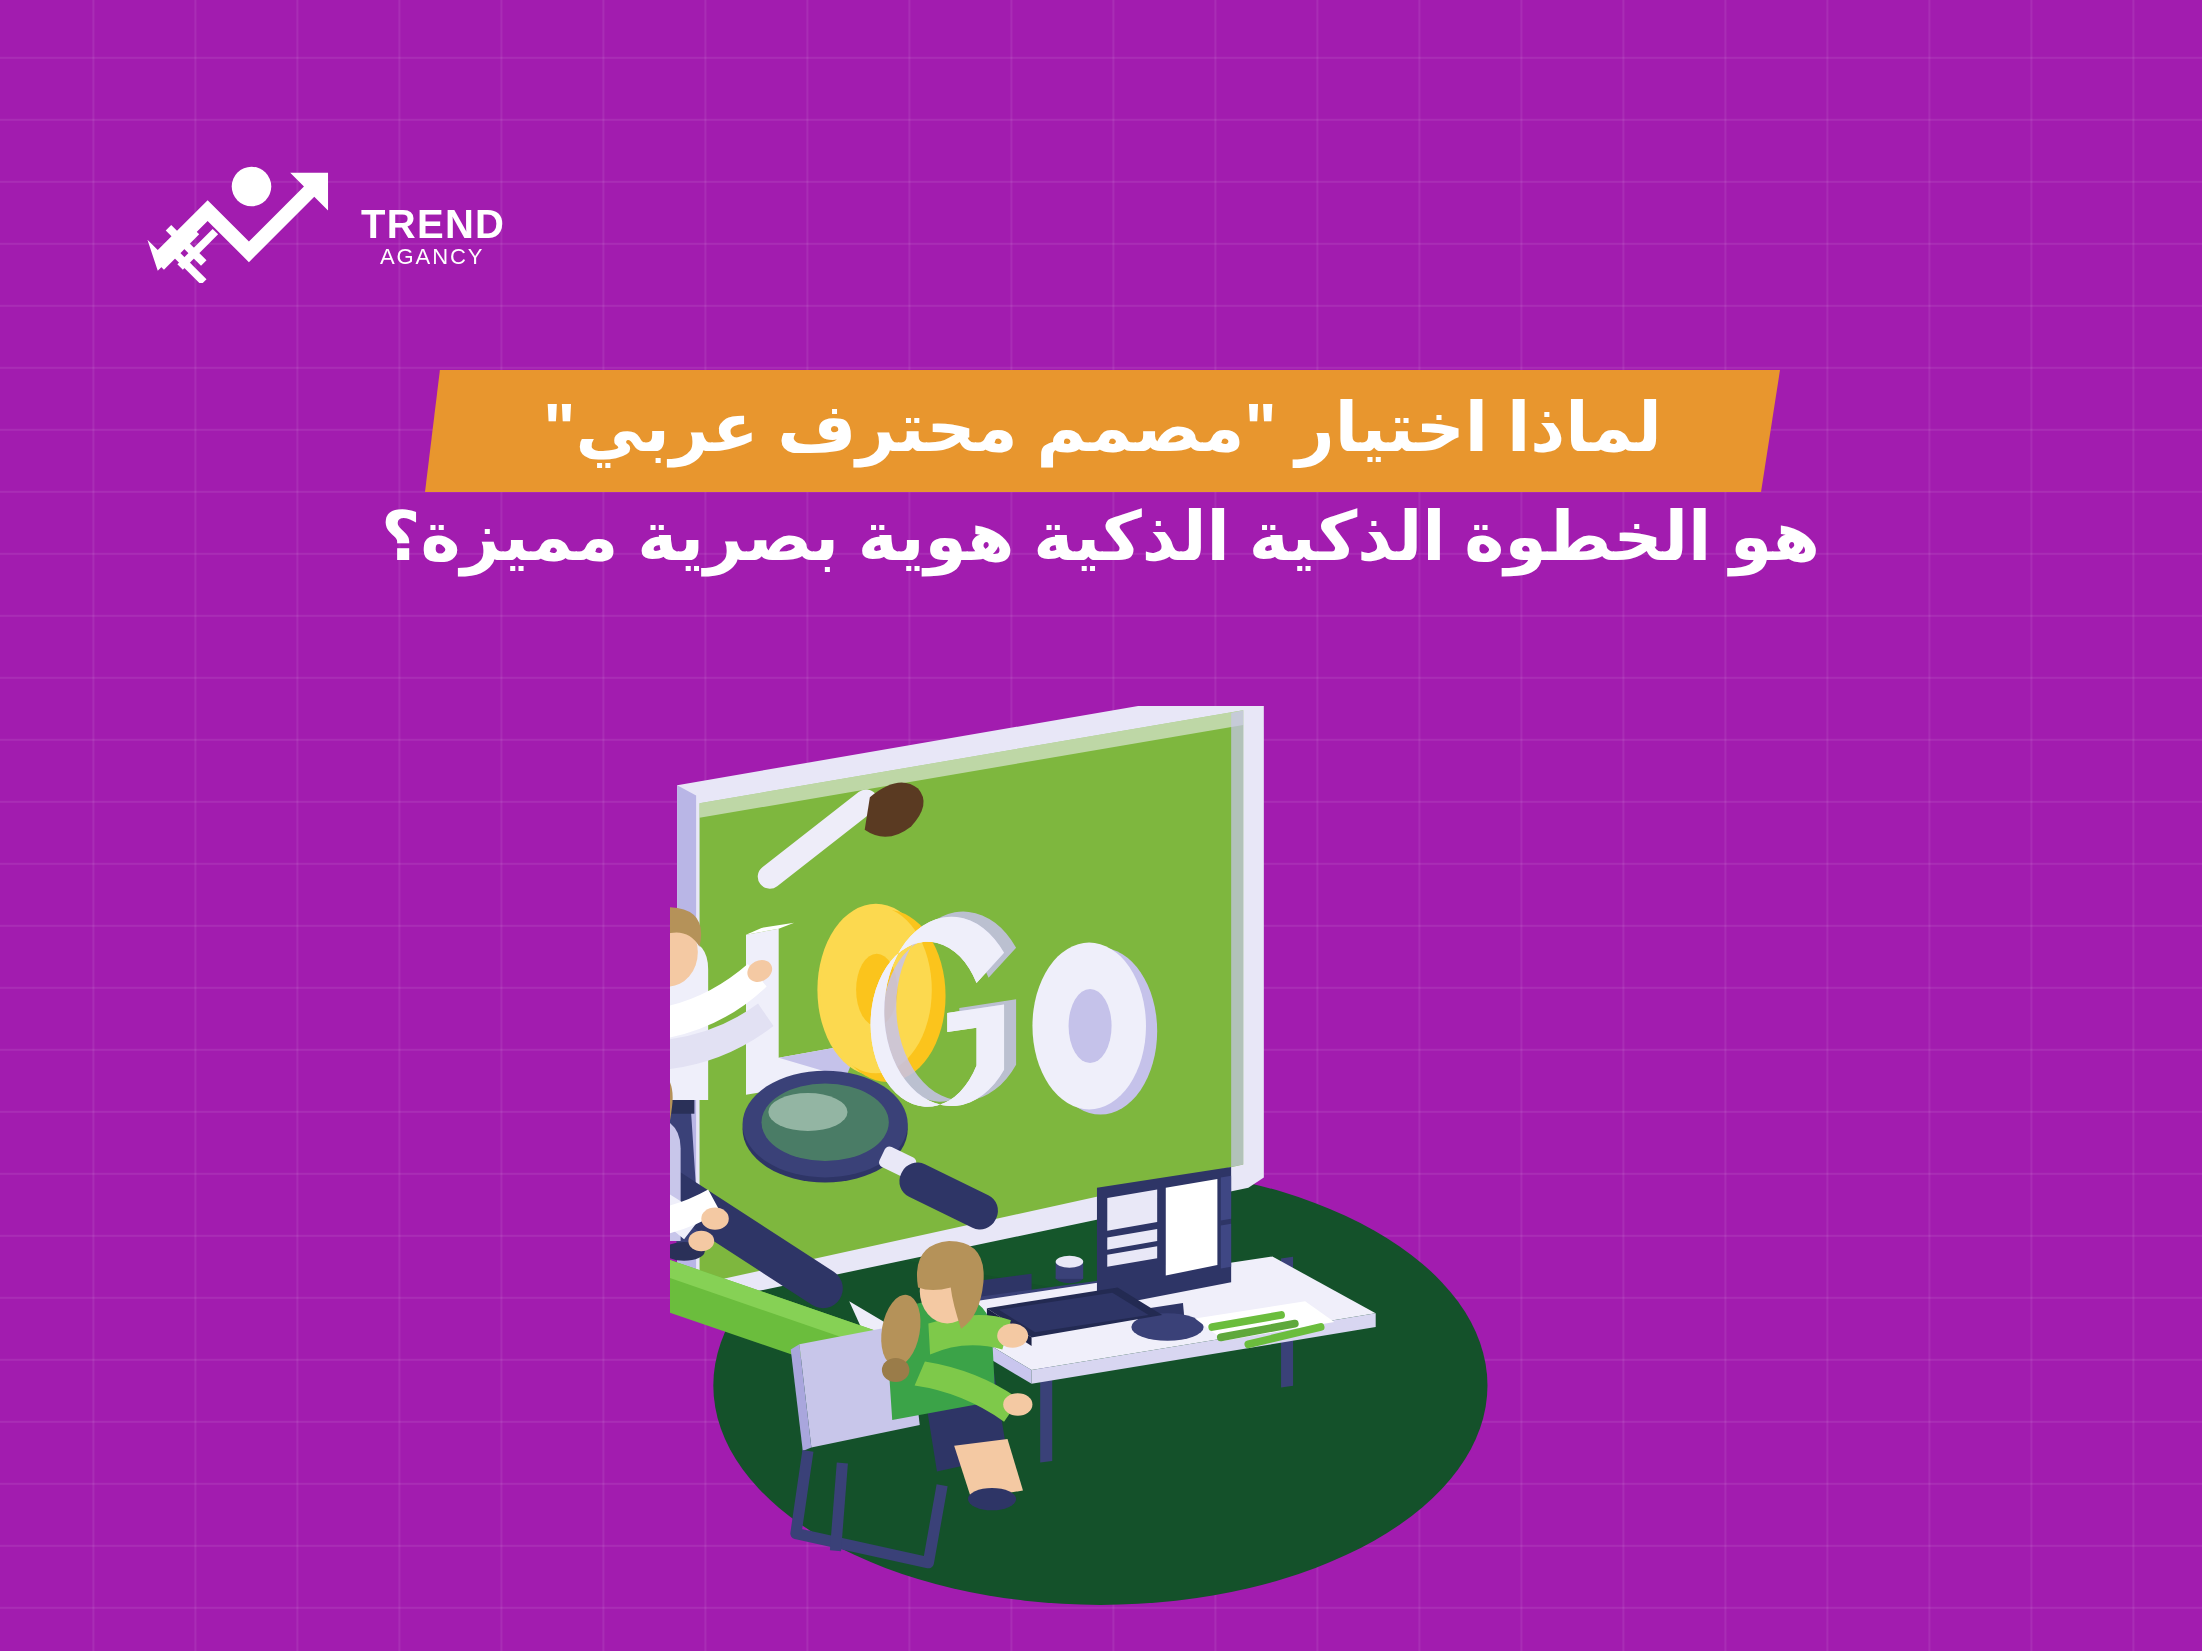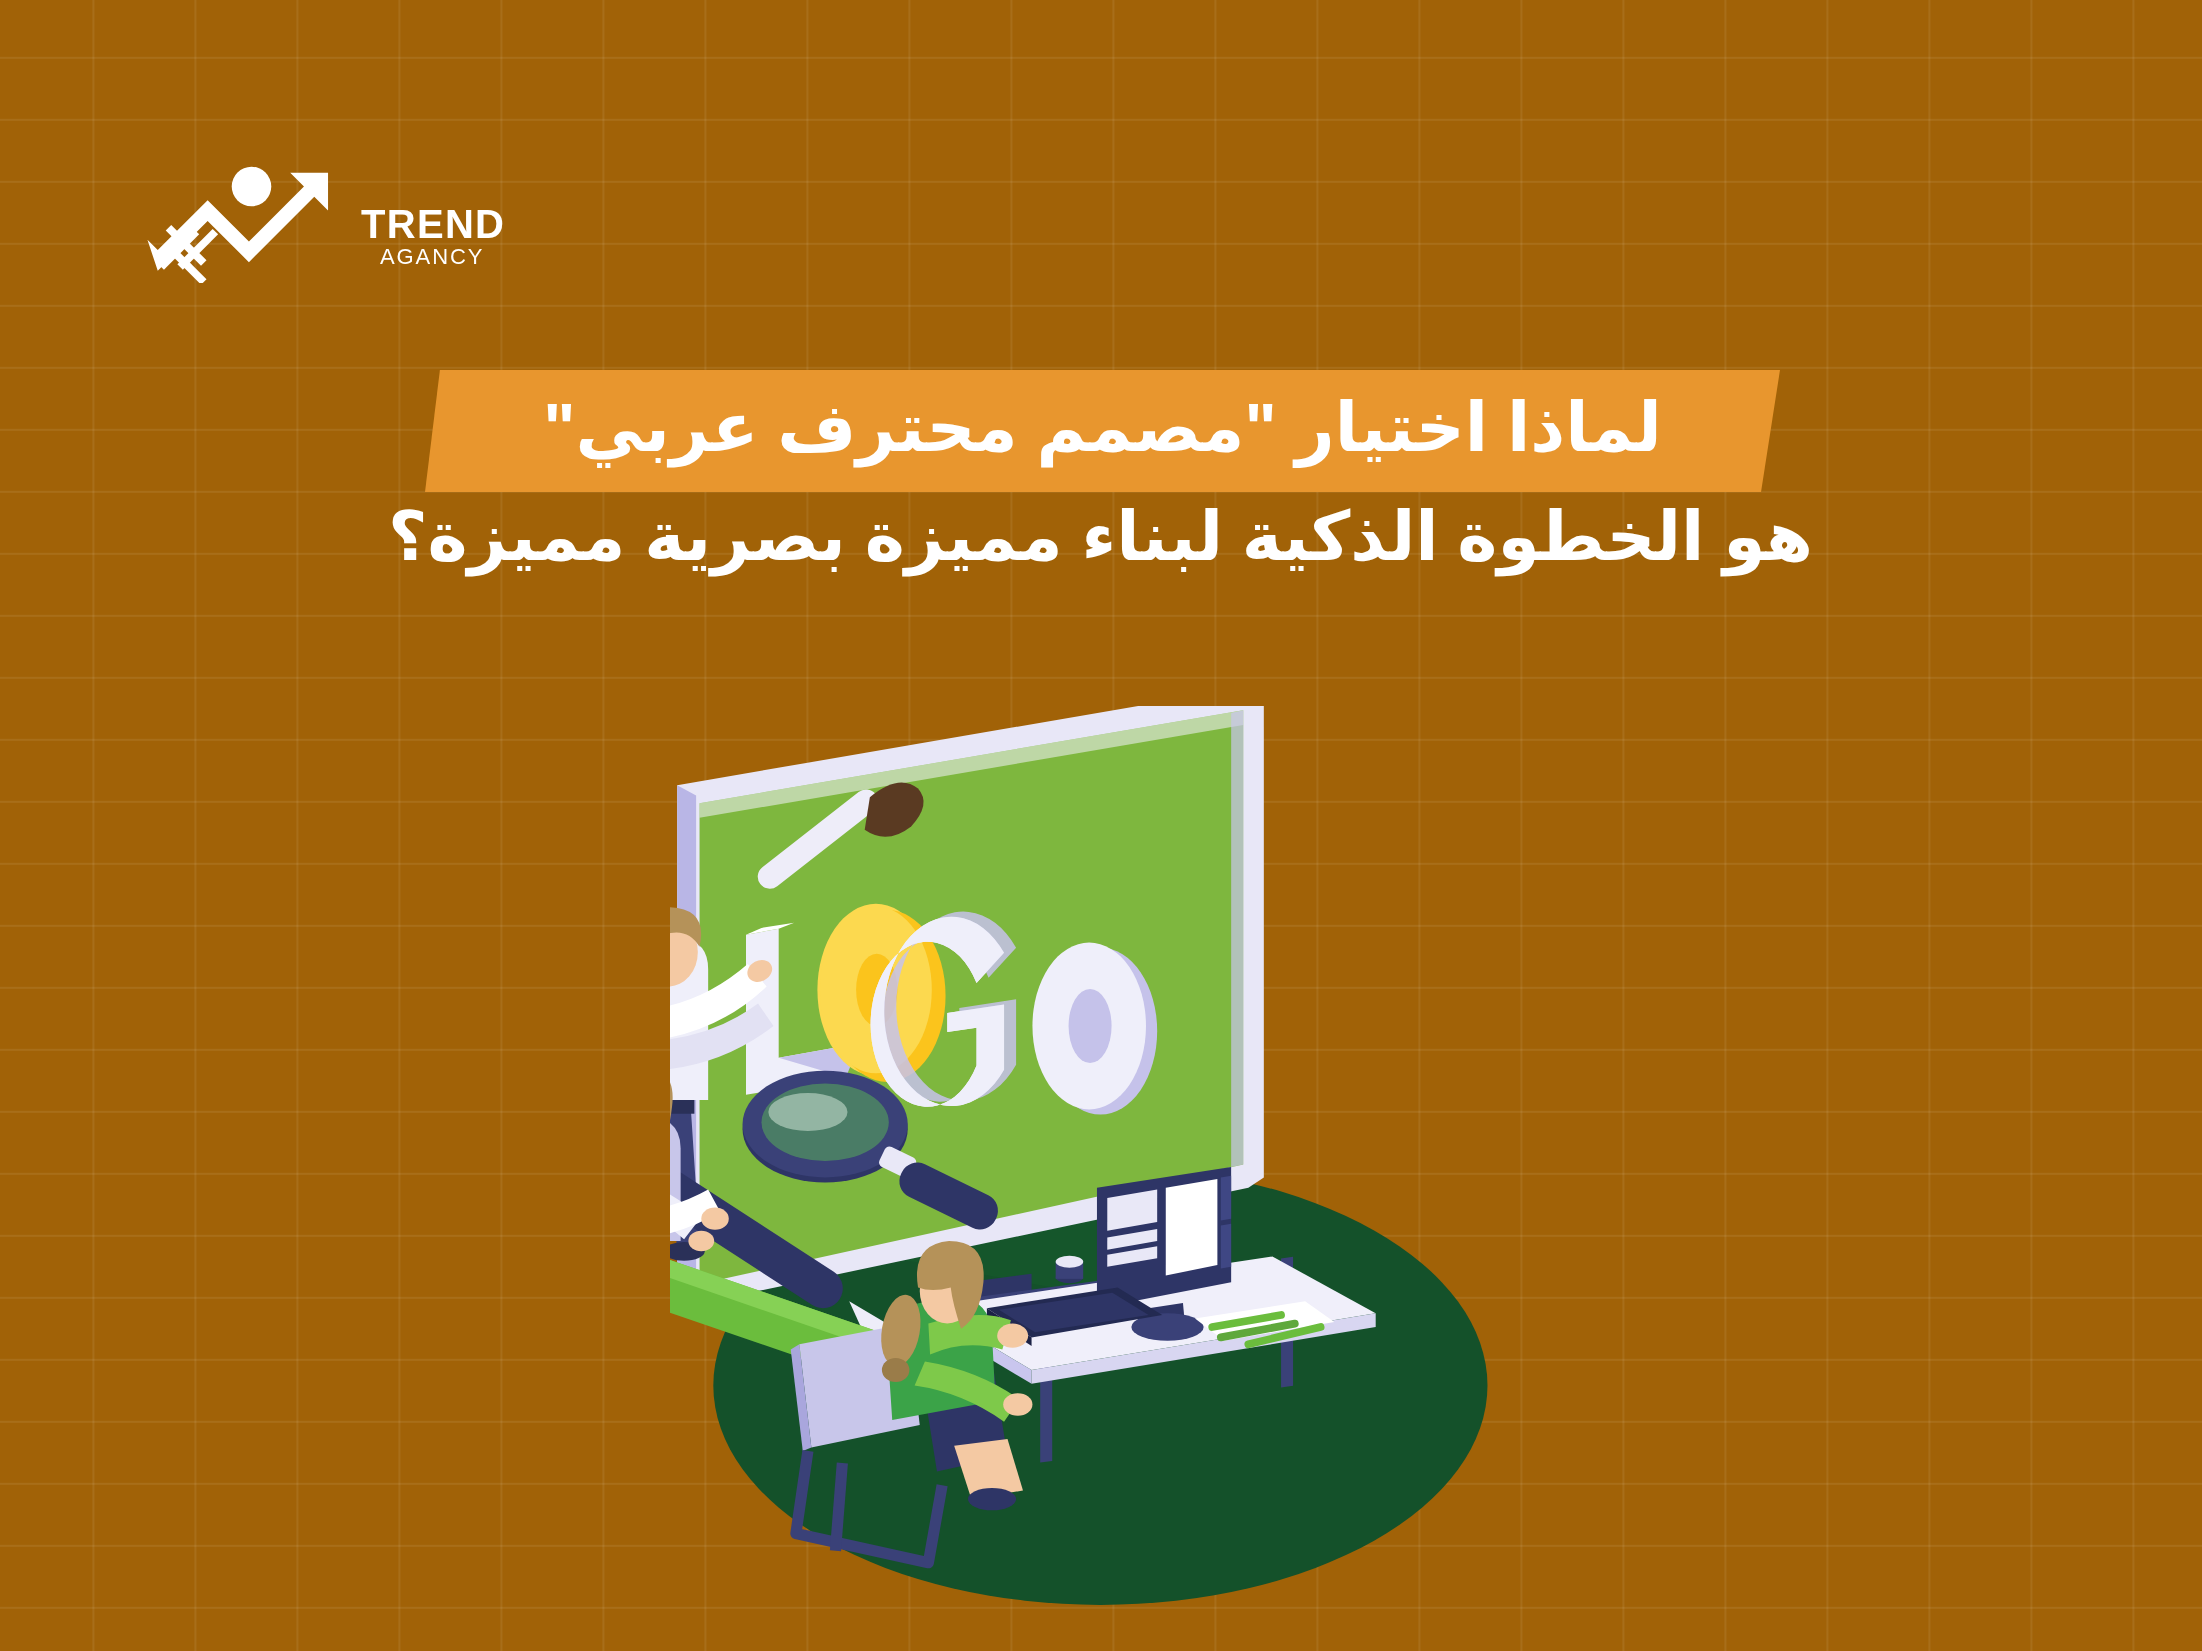--- a/index.html
+++ b/index.html
@@ -6,21 +6,21 @@
   html, body {
     margin: 0;
     padding: 0;
     background: #0d3d1d;
   }
   #poster {
     position: relative;
     width: 2203px;
     height: 1652px;
     overflow: hidden;
-    background-color: #a16207;
+    background-color: #a21caf;
     font-family: "Liberation Sans", "DejaVu Sans", sans-serif;
   }
   
   #grid {
     position: absolute;
     inset: 0;
     background-image:
       linear-gradient(to right, rgba(255,255,255,0.075) 1.7px, transparent 1.7px),
       linear-gradient(to bottom, rgba(255,255,255,0.075) 1.7px, transparent 1.7px);
     background-size: 102px 62px;
@@ -140,21 +140,21 @@
       <span class="brand-main">TREND</span>
       <span class="brand-sub">AGANCY</span>
     </span>
   </div>
 
   <div id="headline">
     <div id="headline-banner-wrap">
       <div id="headline-banner-shape"></div>
       <div id="headline-line-1">لماذا اختيار "مصمم محترف عربي"</div>
     </div>
-    <div id="headline-line-2">هو الخطوة الذكية لبناء مميزة بصرية مميزة؟</div>
+    <div id="headline-line-2">هو الخطوة الذكية الذكية هوية بصرية مميزة؟</div>
   </div>
 
   <div id="illustration">
     <svg viewBox="0 0 1020 1080" xmlns="http://www.w3.org/2000/svg">
       <defs>
         <clipPath id="screenClip">
           <polygon points="30,105 700,0 700,560 30,700"></polygon>
         </clipPath>
       </defs>
 

